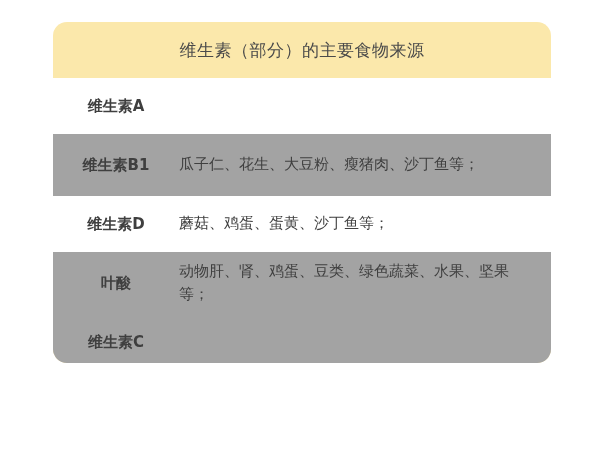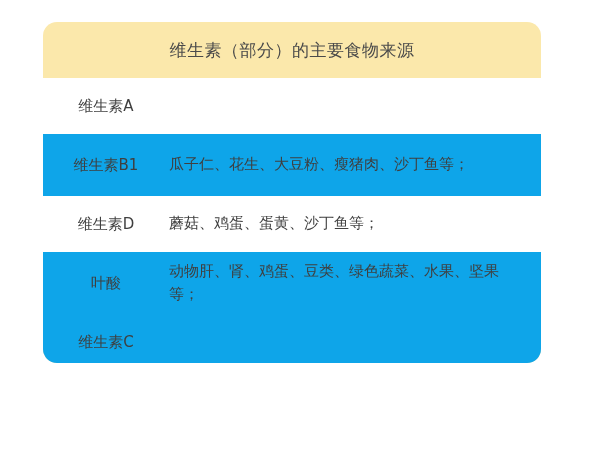--- a/index.html
+++ b/index.html
@@ -8,21 +8,21 @@
   }
   body {
     width: 604px;
     height: 454px;
     background: #ffffff;
     font-family: "DejaVu Sans", "Liberation Sans", sans-serif;
     overflow: hidden;
   }
   #card {
     position: absolute;
-    left: 43px;
+    left: 53px;
     top: 22px;
     width: 498px;
     height: 341px;
     background: #fbe8ab;
     border-radius: 14px;
     overflow: hidden;
     box-sizing: border-box;
   }
   #title {
     height: 56px;
@@ -37,29 +37,29 @@
   .row {
     display: flex;
     align-items: center;
     box-sizing: border-box;
     padding-left: 4px;
   }
   .row.light {
     background: #ffffff;
   }
   .row.tint {
-    background: #0ea5e9;
+    background: #a3a3a3;
   }
   .nutrient {
     width: 122px;
     min-width: 122px;
     text-align: center;
     font-size: 15px;
     color: #3f3f3f;
-    font-weight: 400;
+    font-weight: 700;
     box-sizing: border-box;
     padding-right: 4px;
   }
   .sources {
     flex: 1;
     font-size: 15px;
     color: #3f3f3f;
     line-height: 1.55;
     padding-right: 22px;
     box-sizing: border-box;

